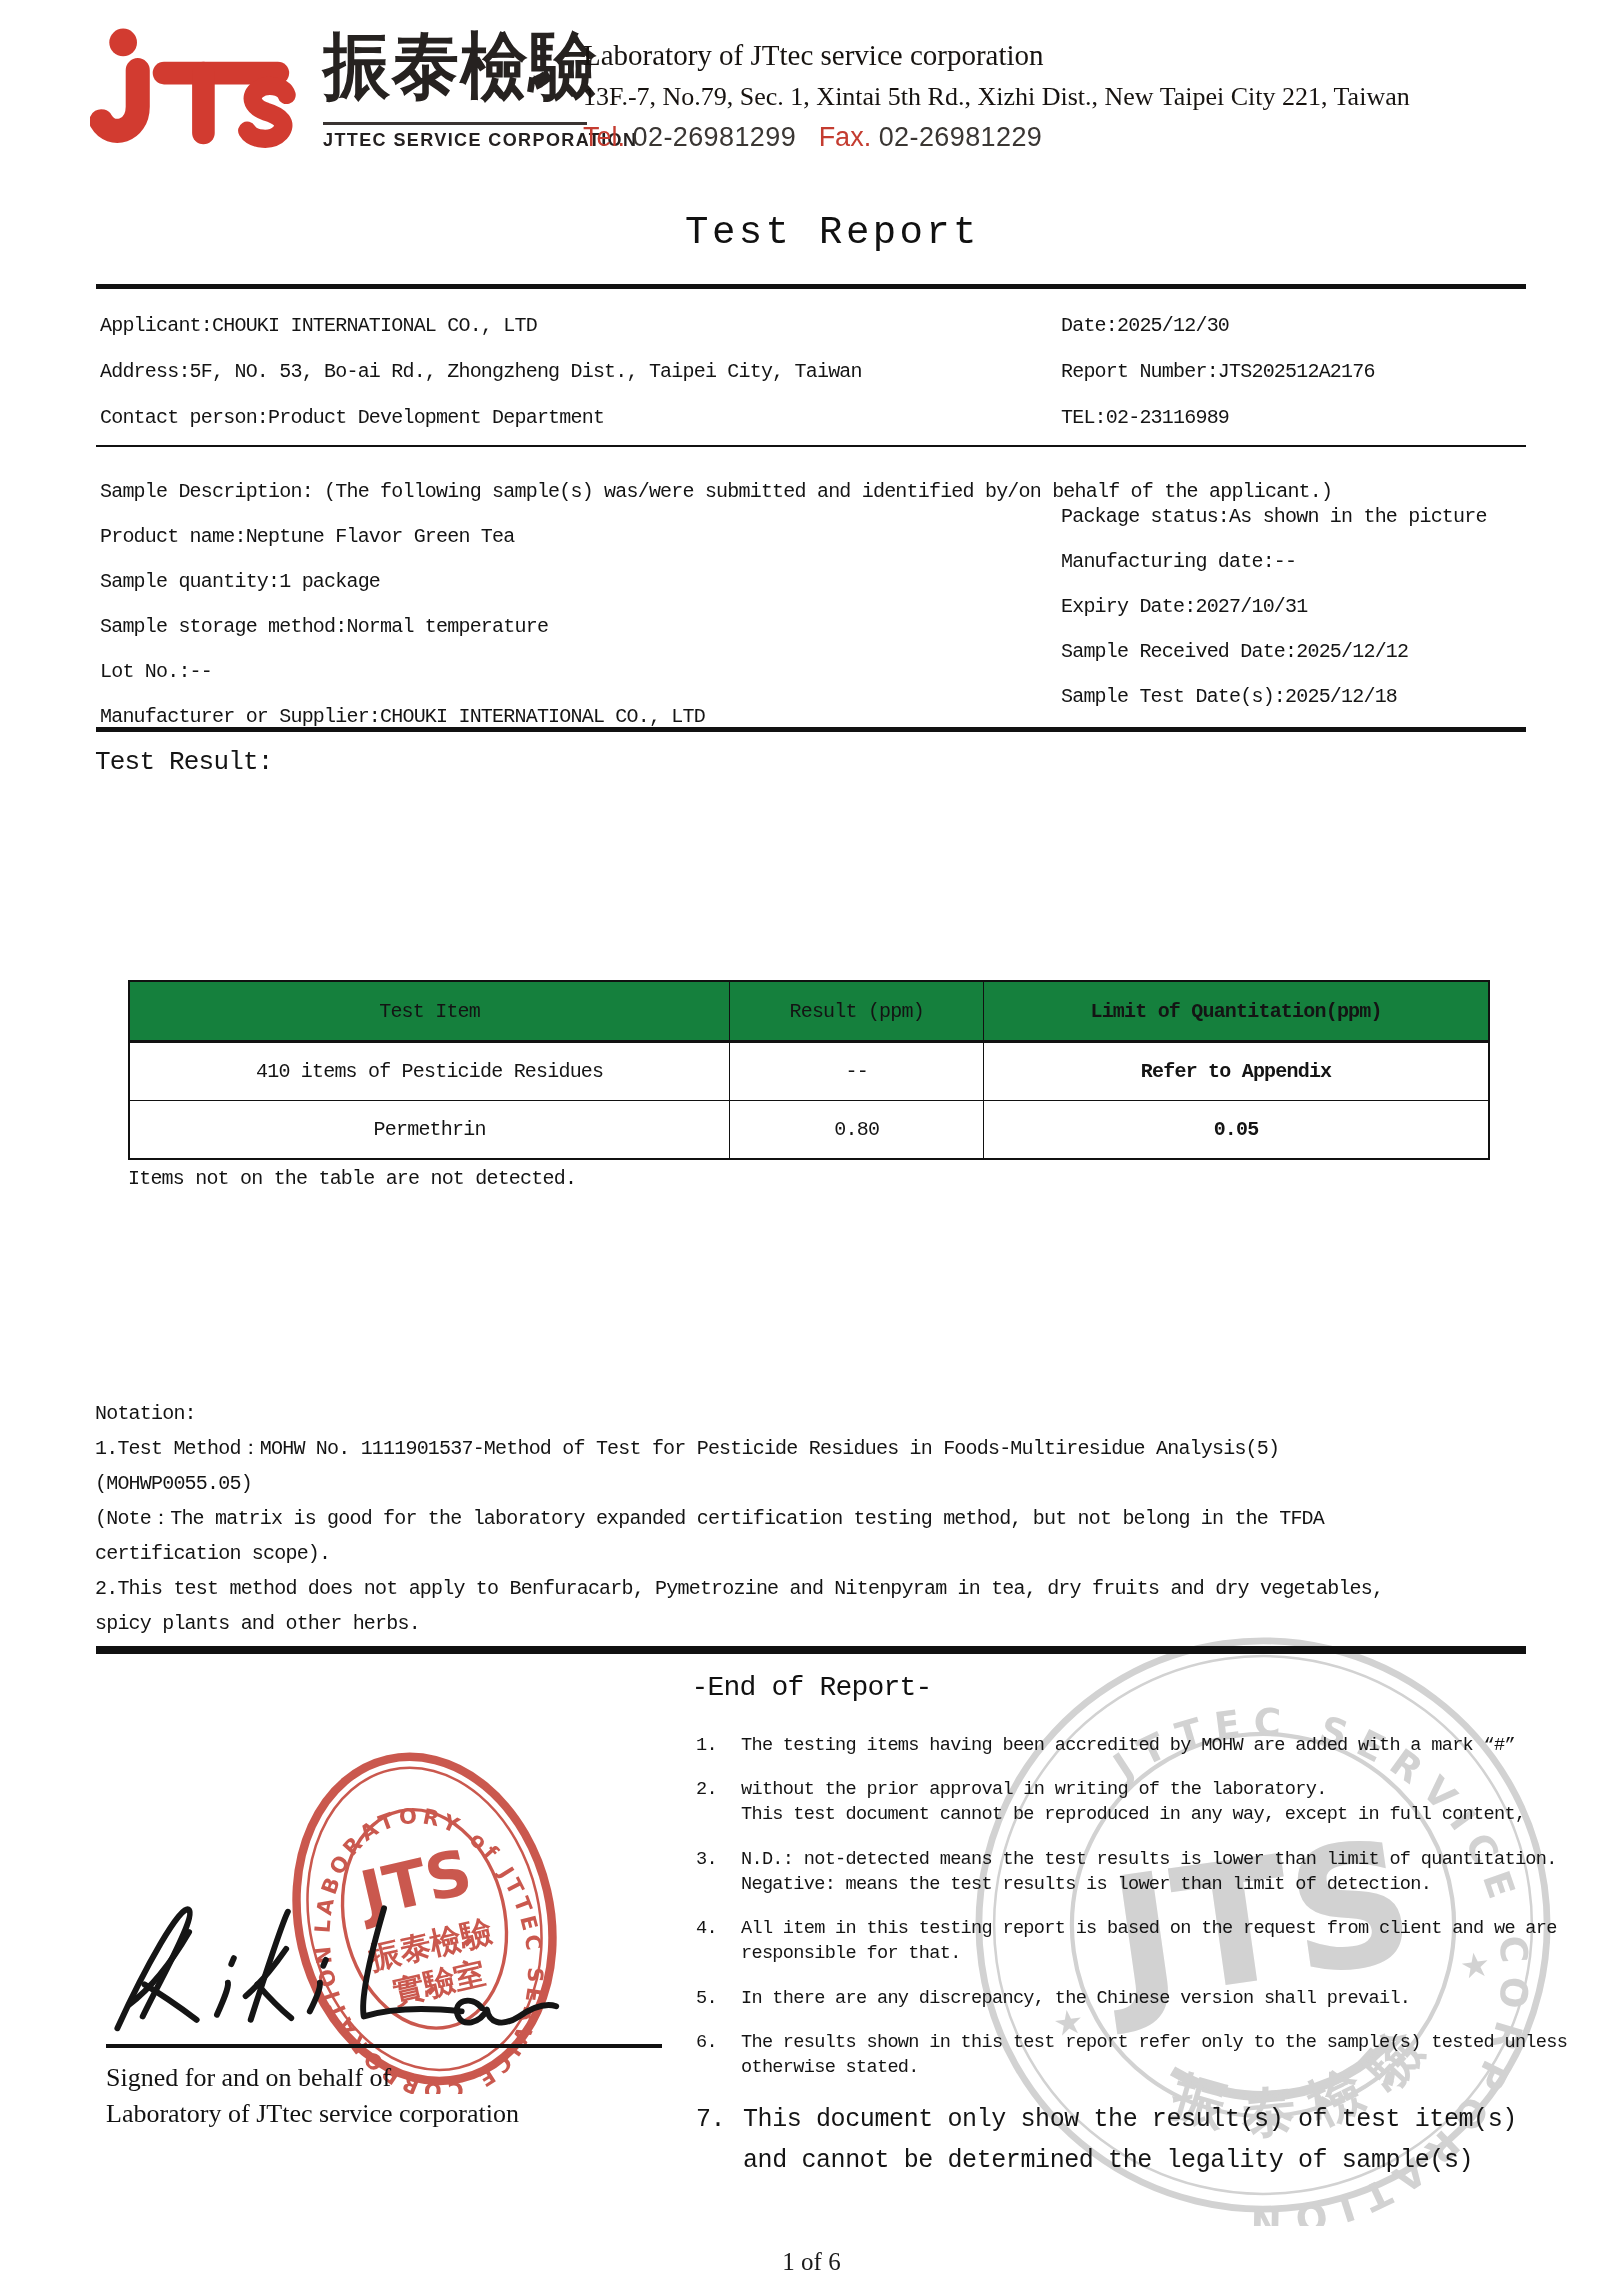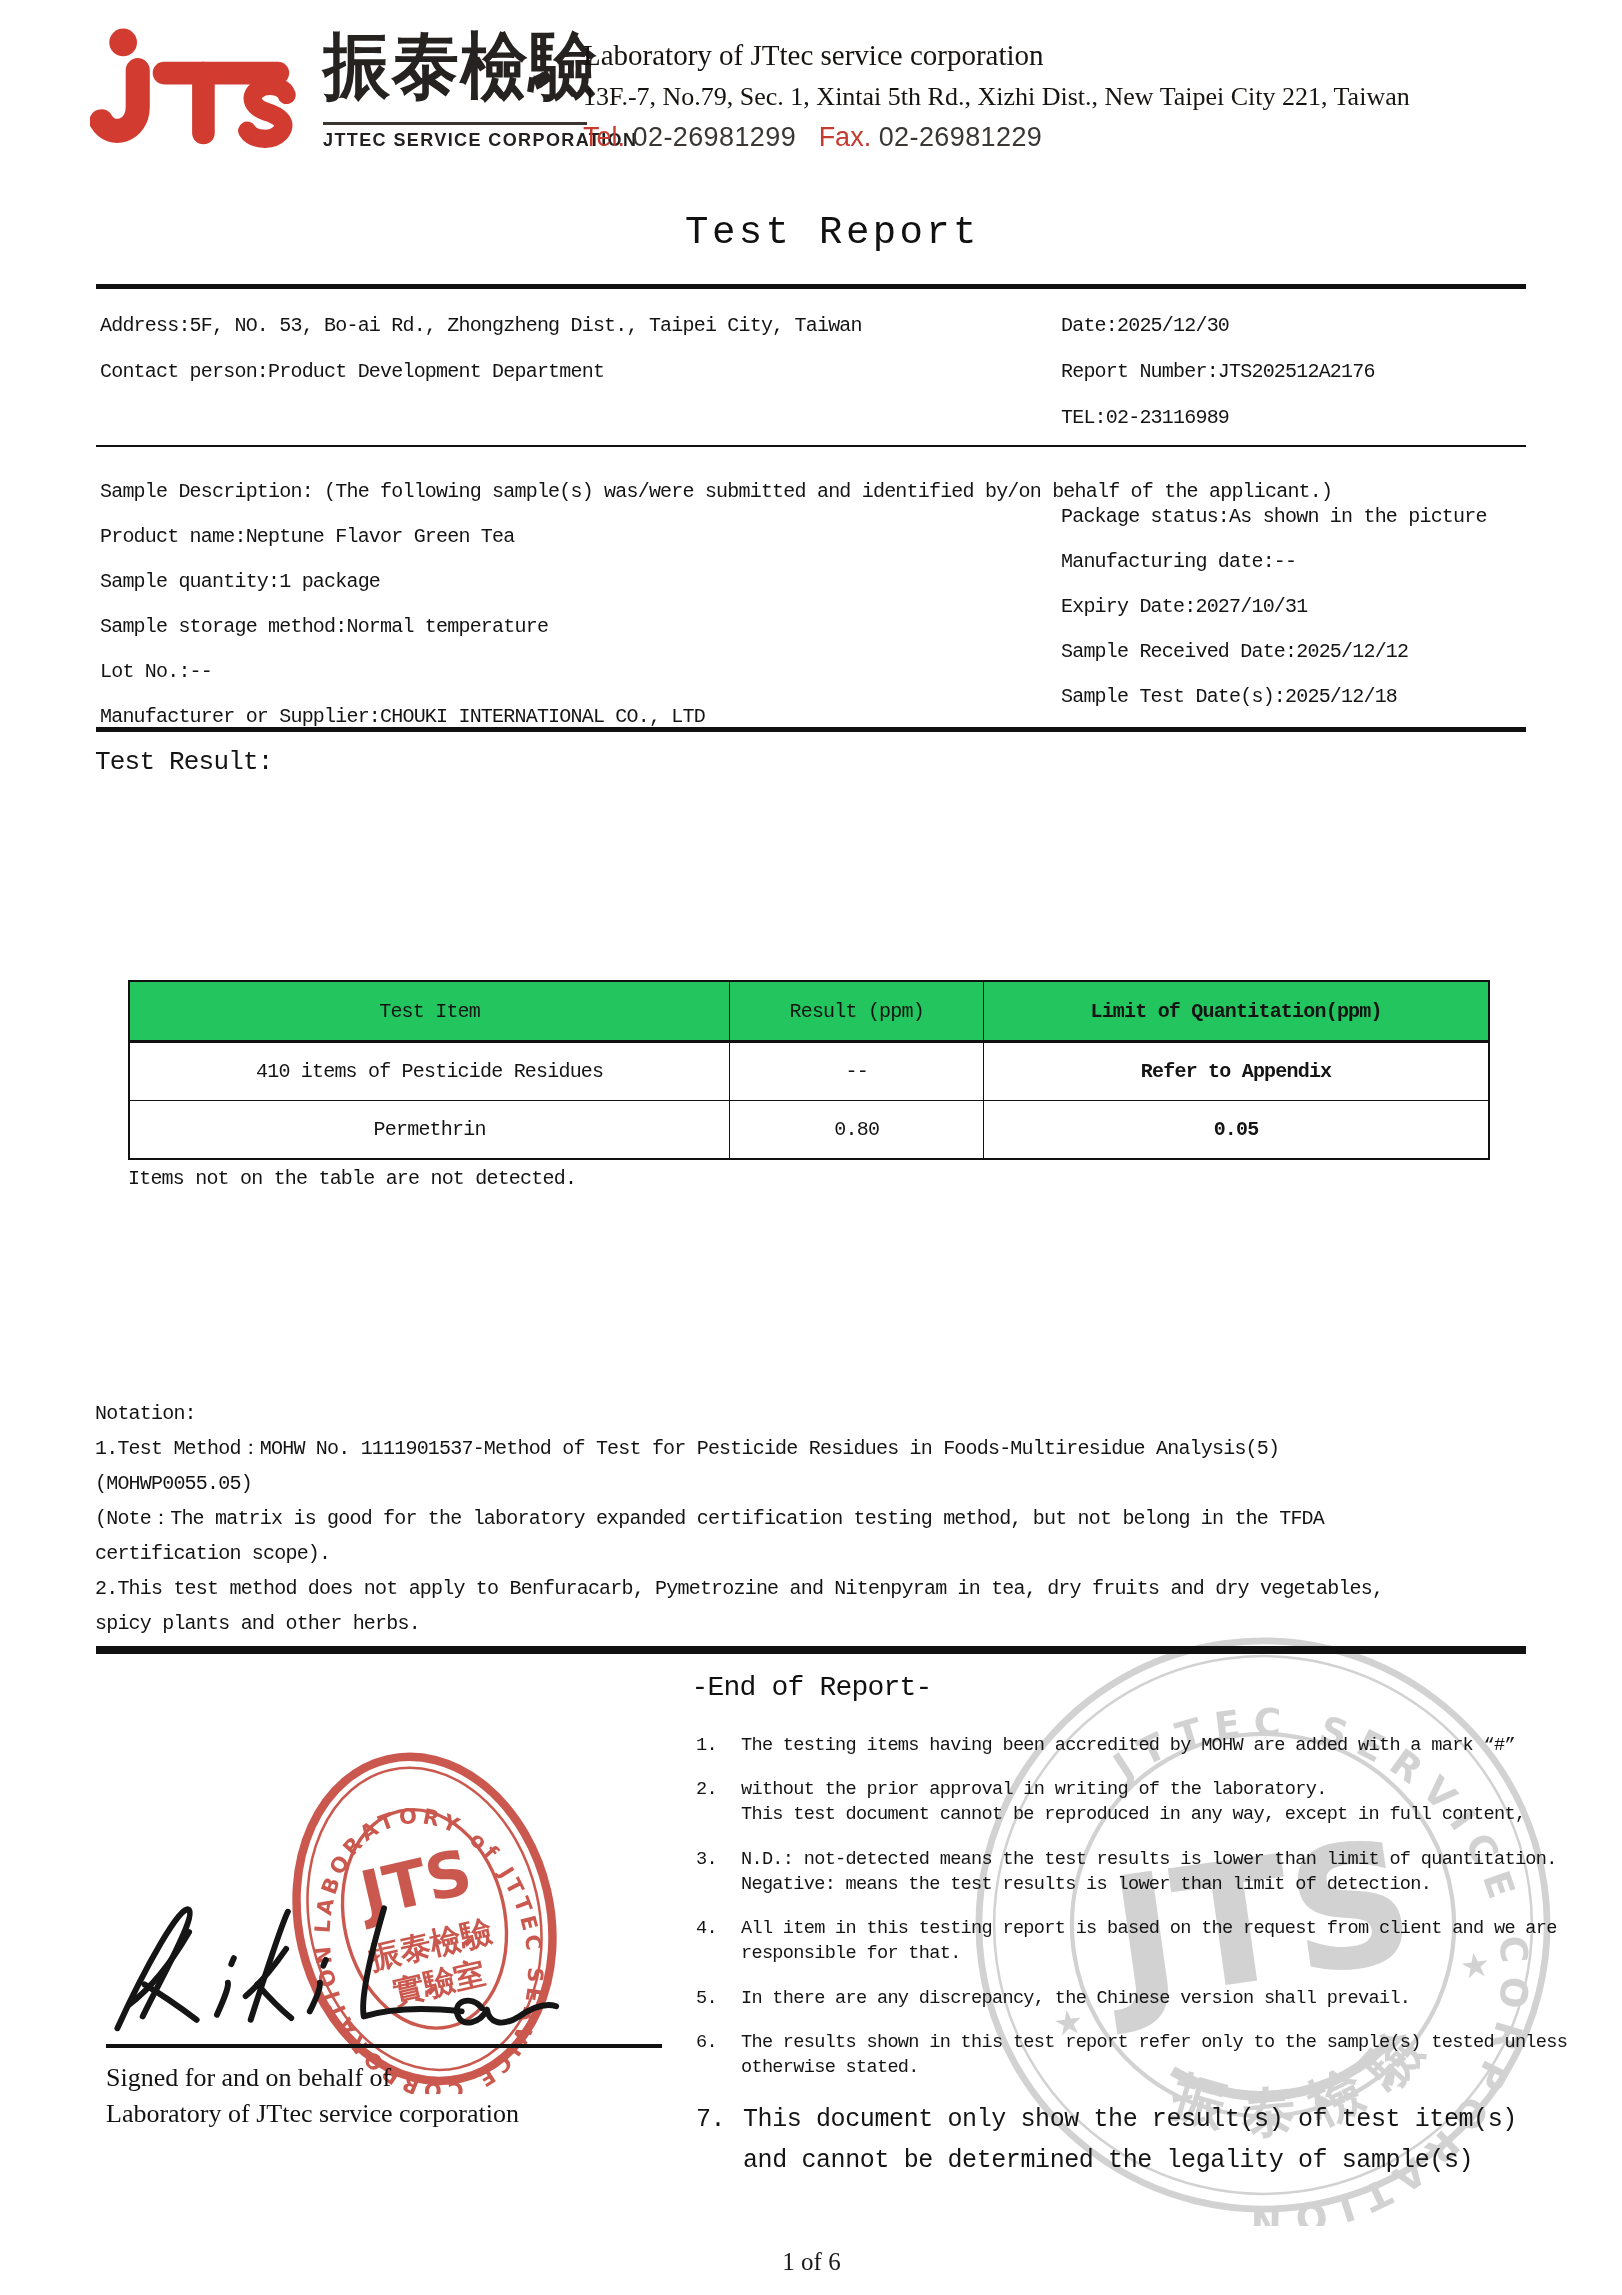--- a/index.html
+++ b/index.html
@@ -34,21 +34,21 @@
   .info-r1{left:1061px;top:303px;}
   .info-l1 div,.info-r1 div{line-height:46px;height:46px;}
   .info-l2{left:100px;top:469px;}
   .info-l2 div{line-height:45px;height:45px;}
   .info-r2{left:1061px;top:494px;}
   .info-r2 div{line-height:45px;height:45px;}
   .tr-head{left:95px;top:747px;font-size:26px;letter-spacing:-0.8px;}
   
   .tbl{left:128px;top:980px;width:1362px;border:2.5px solid #111;box-sizing:border-box;}
   .tbl-row{display:flex;}
-  .tbl-row.hdr{height:58px;background:#22c55e;border-bottom:3.4px solid #111;}
+  .tbl-row.hdr{height:58px;background:#15803d;border-bottom:3.4px solid #111;}
   .tbl-row.r1{height:57px;border-bottom:1.7px solid #111;}
   .tbl-row.r2{height:57px;}
   .cell{display:flex;align-items:center;justify-content:center;box-sizing:border-box;
         font-size:20px;letter-spacing:-0.8px;}
   .c1{width:44.2%;border-right:1.7px solid #111;}
   .c2{width:18.7%;border-right:1.7px solid #111;}
   .c3{width:37.1%;font-weight:bold;}
   .tbl-note{left:128px;top:1167px;}
   
   .notation{left:95px;top:1396px;}
@@ -123,20 +123,21 @@
       <span class="telnum">02-26981299</span>
       <span class="red">Fax.</span>
       <span class="telnum">02-26981229</span>
     </div>
   </div>
 
   <div class="abs title layer">Test Report</div>
   <div class="abs rule r1 layer"></div>
 
   <div class="abs info-l1 mono layer">
+    <div>Applicant:CHOUKI INTERNATIONAL CO., LTD</div>
     <div>Address:5F, NO. 53, Bo-ai Rd., Zhongzheng Dist., Taipei City, Taiwan</div>
     <div>Contact person:Product Development Department</div>
   </div>
   <div class="abs info-r1 mono layer">
     <div>Date:2025/12/30</div>
     <div>Report Number:JTS202512A2176</div>
     <div>TEL:02-23116989</div>
   </div>
   <div class="abs rule r2 layer"></div>
 

